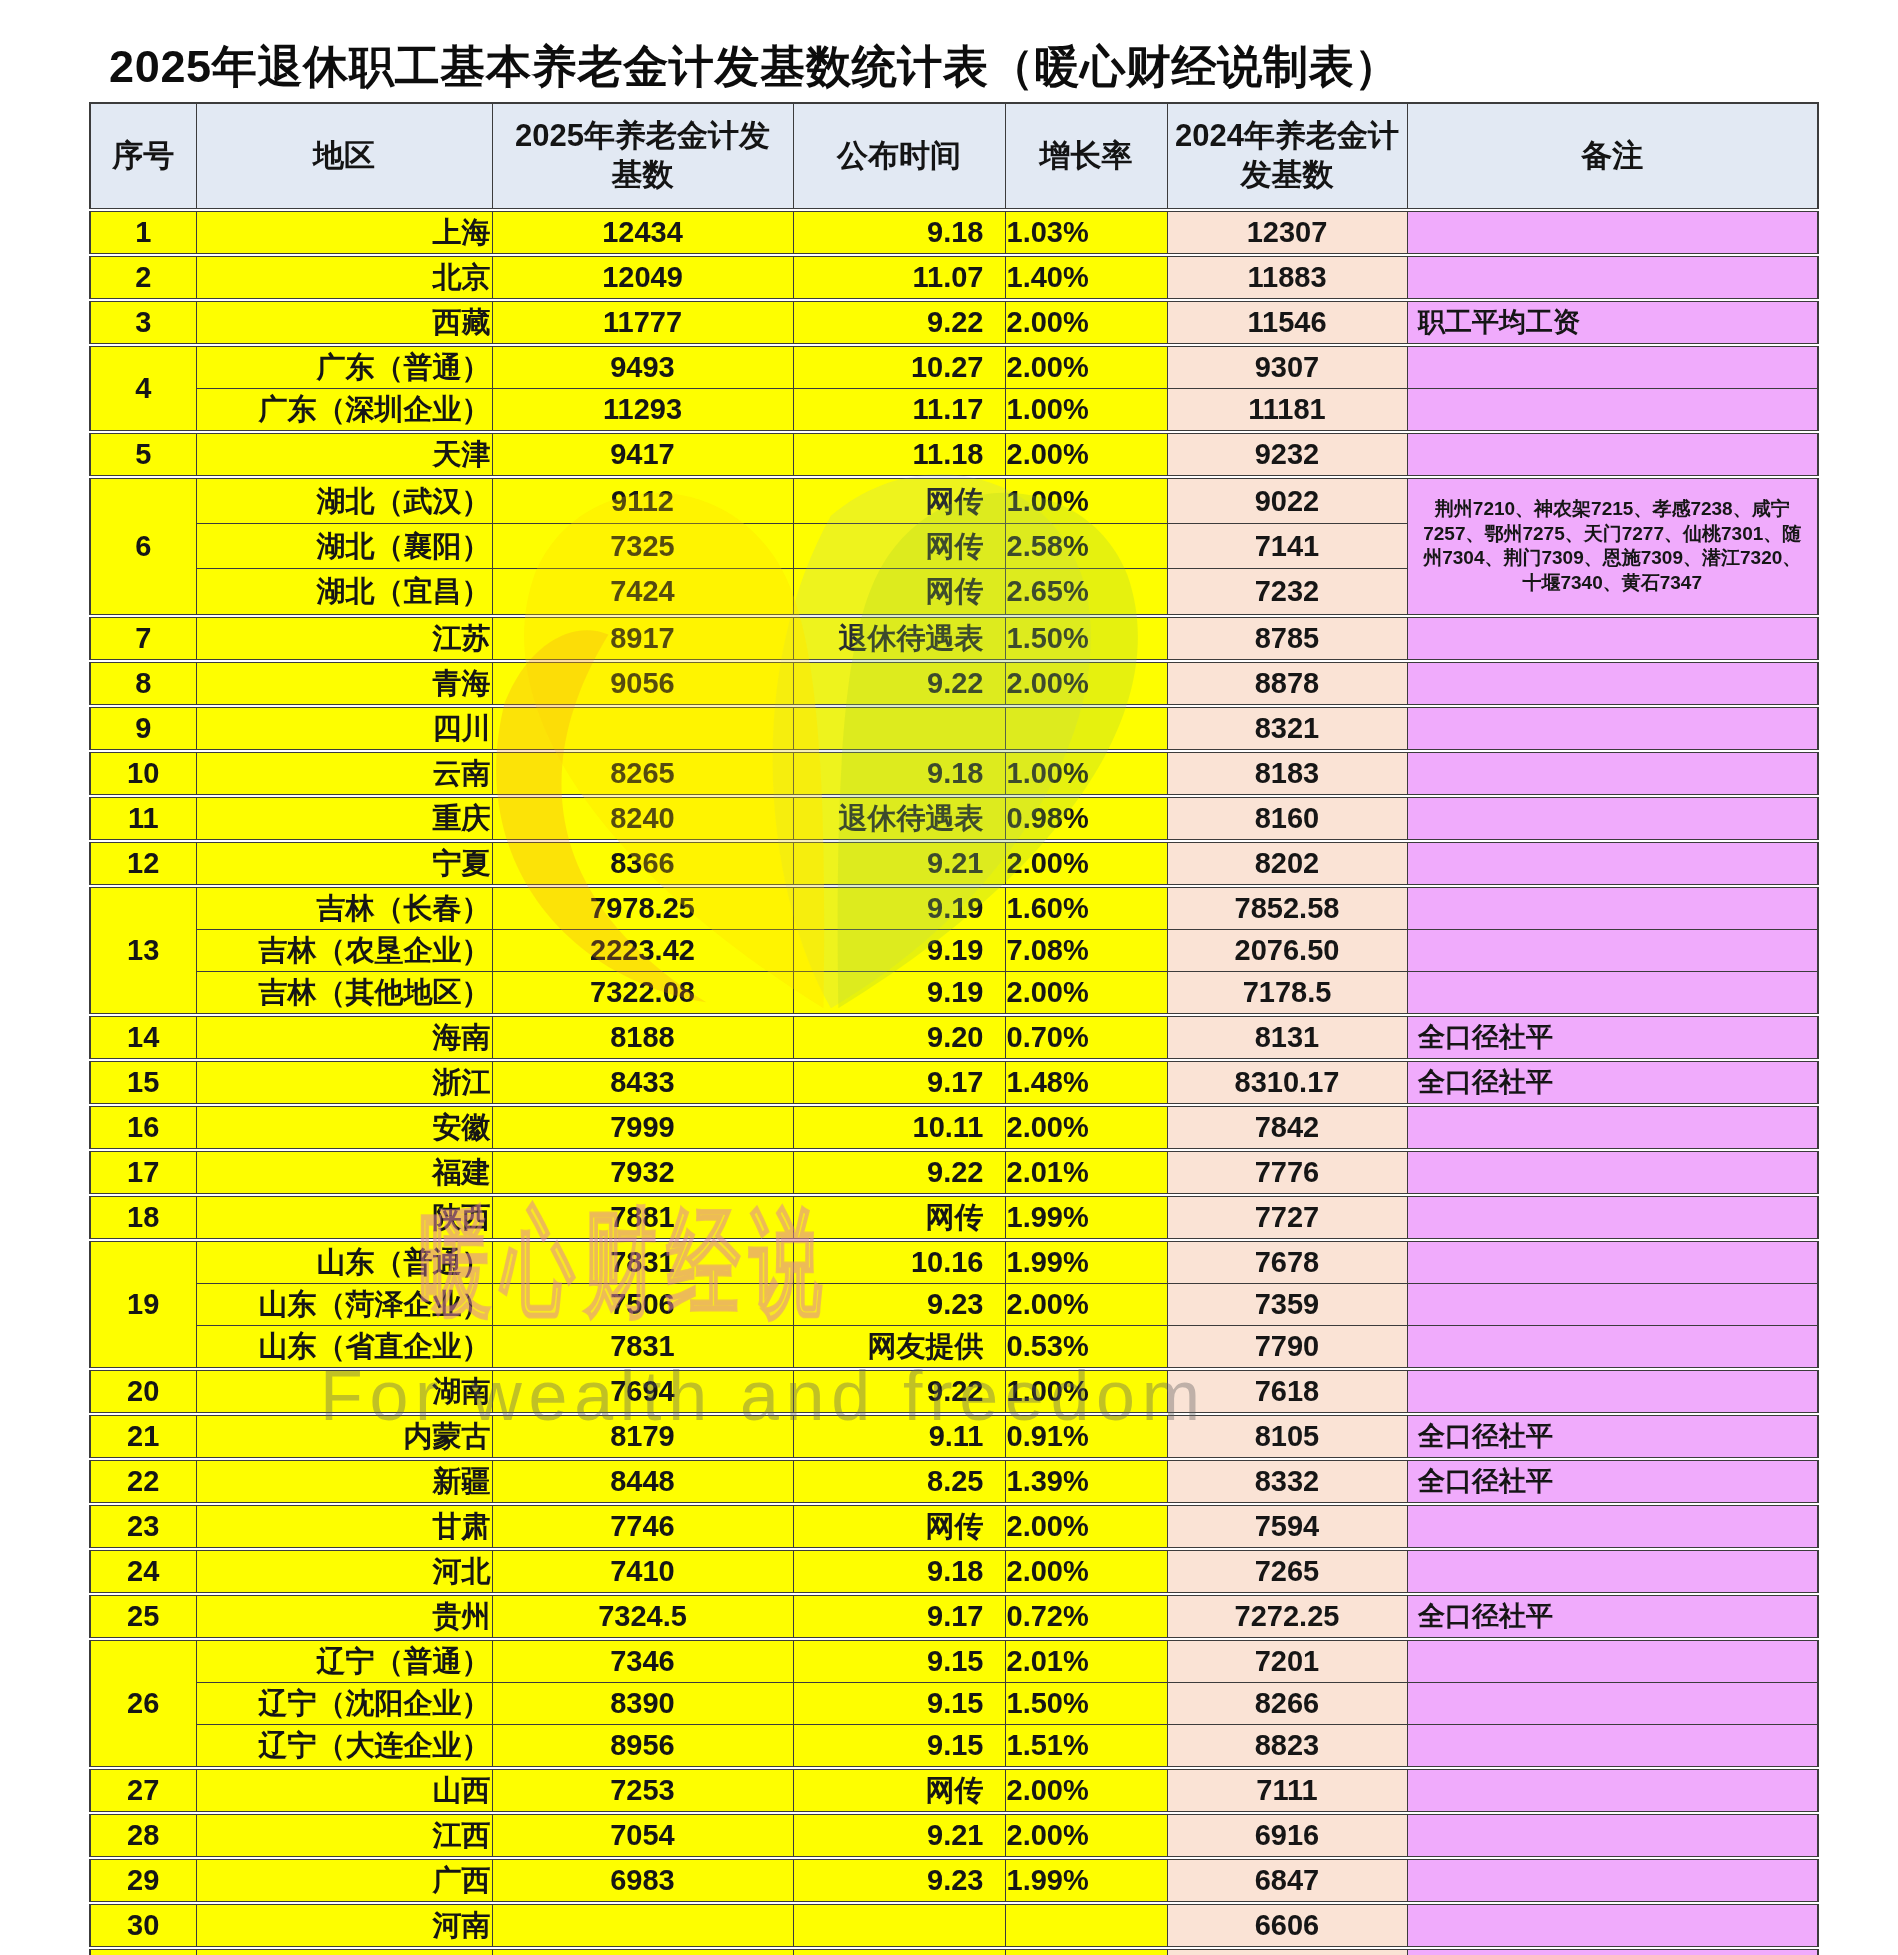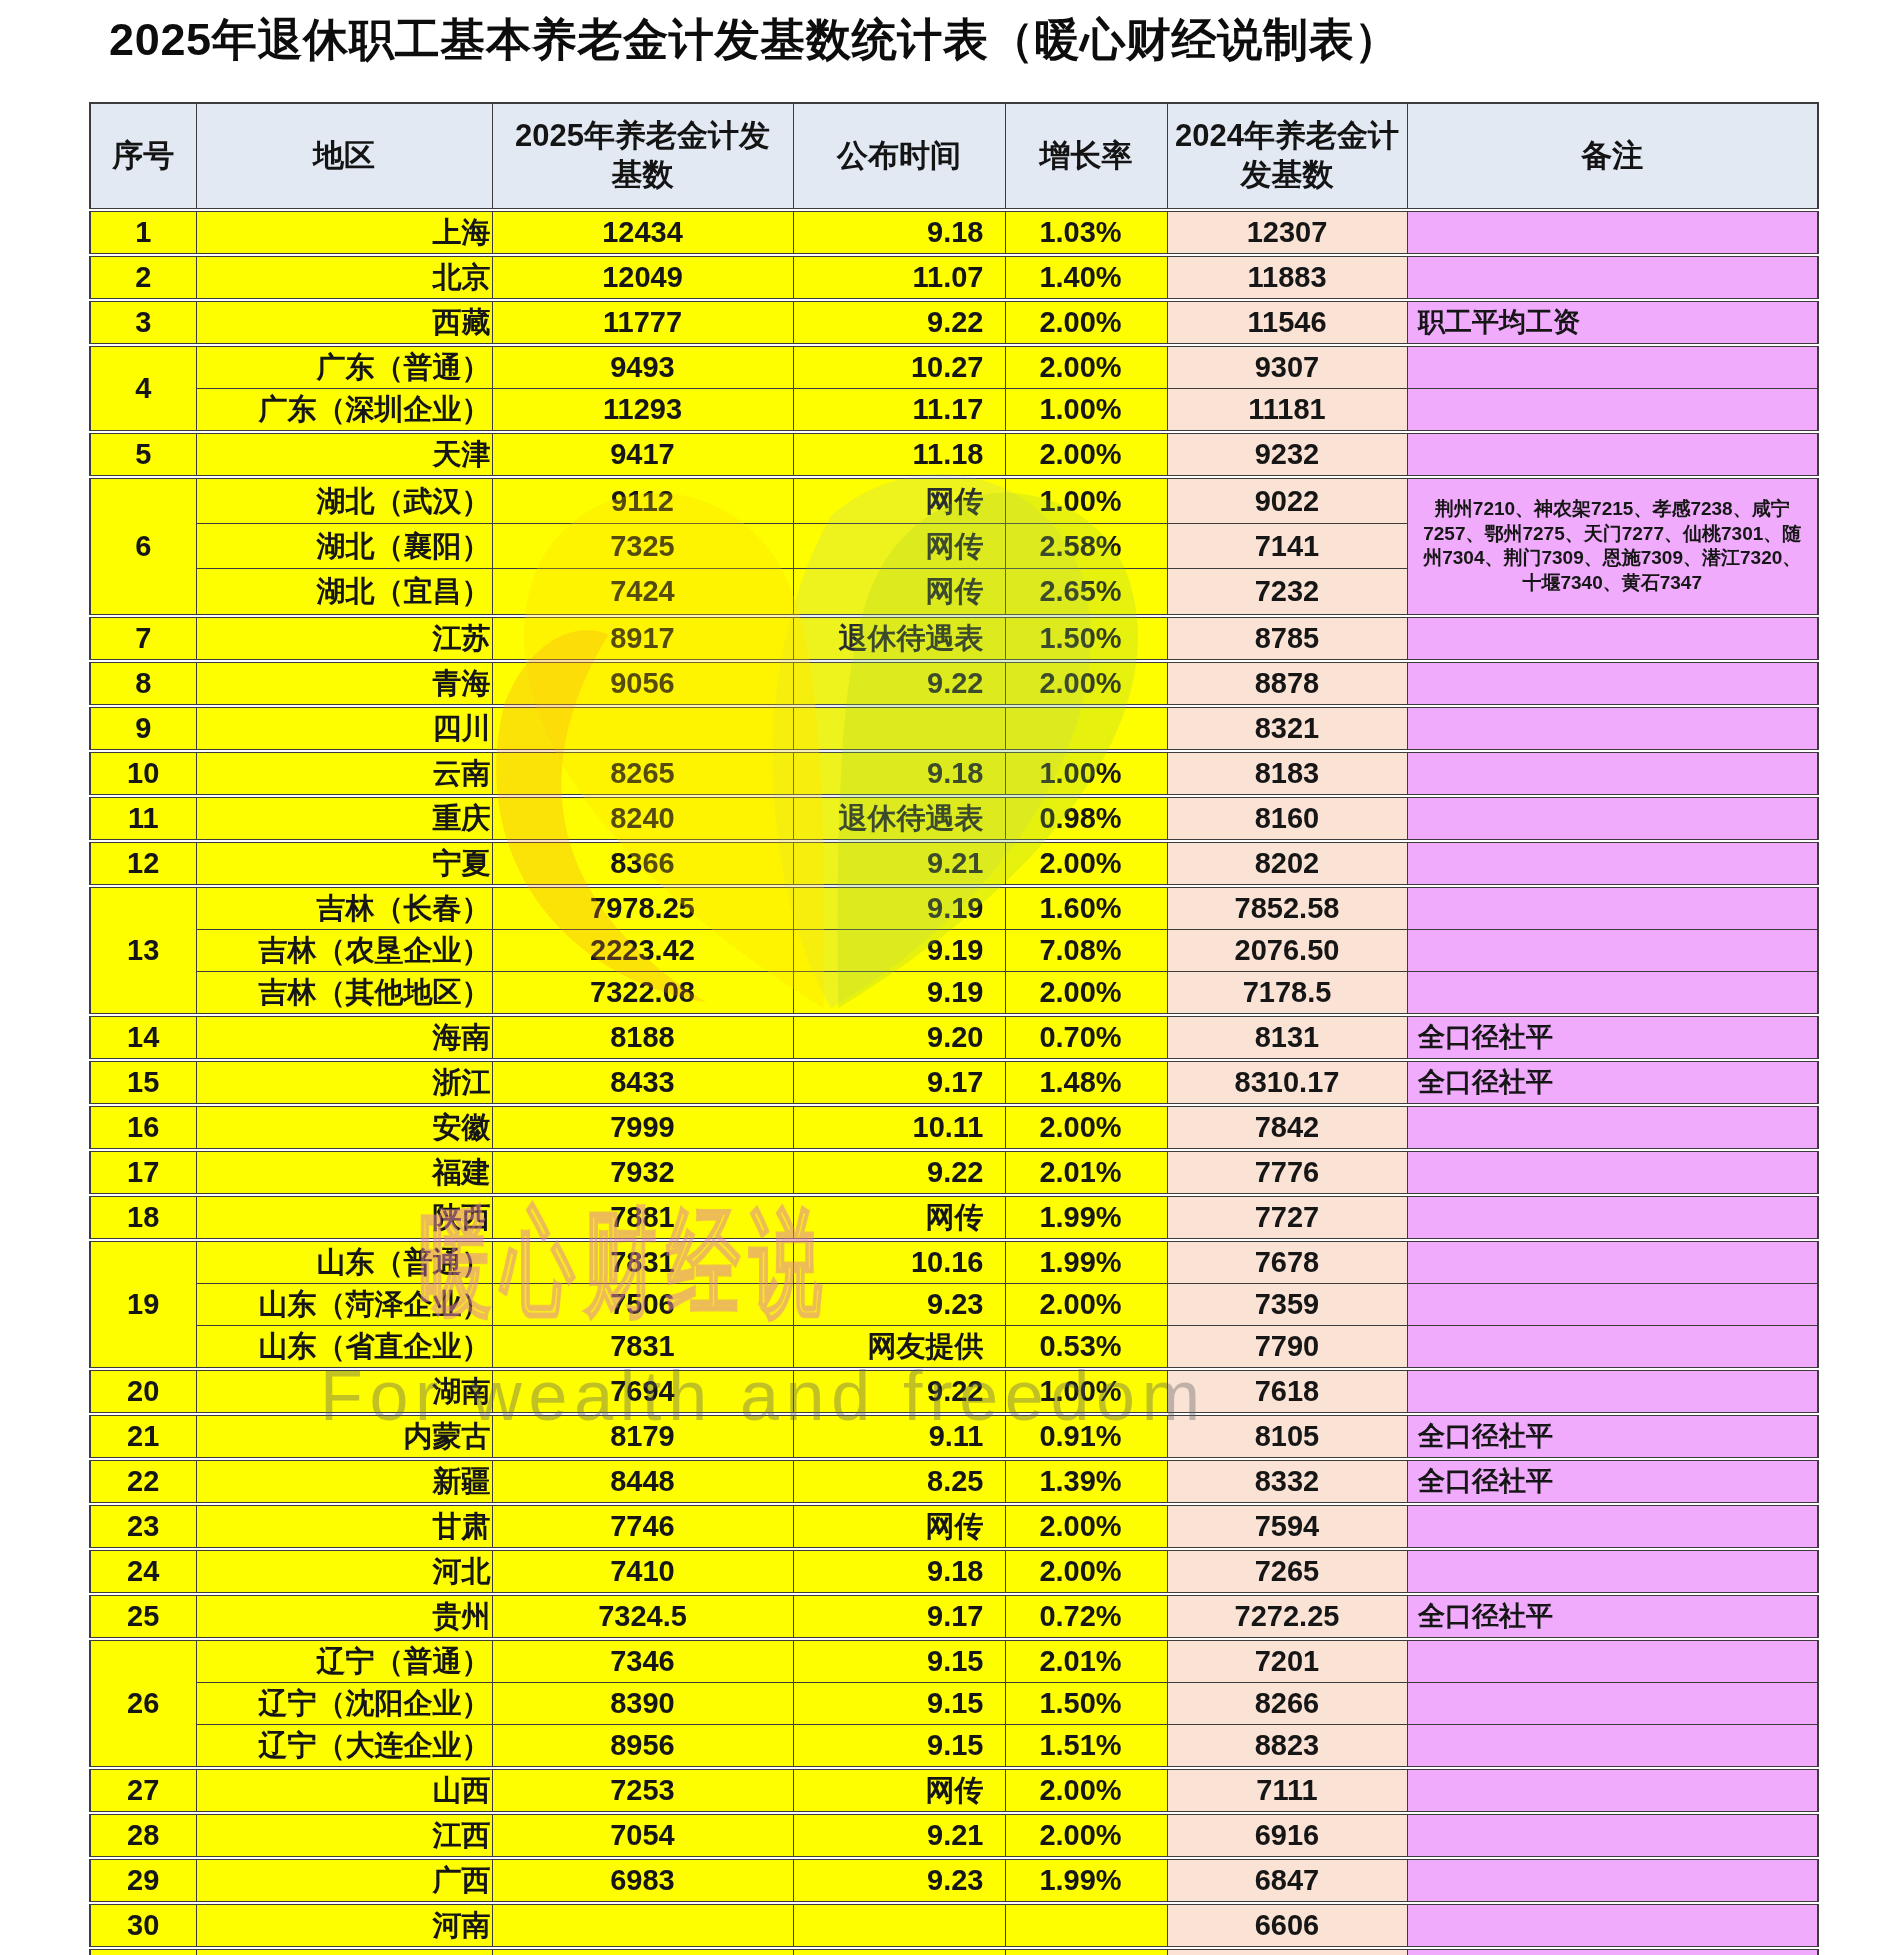--- a/index.html
+++ b/index.html
@@ -1,21 +1,21 @@
 <!DOCTYPE html>
 <html style="font-size:12px"><head>
 <meta charset="utf-8">
 <style>
   html,body{margin:0;padding:0;}
   body{
     width:1899px;height:1955px;position:relative;background:#ffffff;
     font-family:"Liberation Sans","DejaVu Sans",sans-serif;overflow:hidden;
   }
   .title{
-    position:absolute;top:10px;left:0;width:1509px;text-align:center;
+    position:absolute;top:37px;left:0;width:1509px;text-align:center;
     font-size:45px;font-weight:700;color:#0d0d0d;letter-spacing:0.7px;white-space:nowrap;
   }
   table.pension{
     position:absolute;left:89px;top:102px;width:1728px;
     border-collapse:collapse;table-layout:fixed;
     border:2.2px solid #3c3c3c;
   }
   th,td{border:1.5px solid #3c3c3c;overflow:hidden;}
   th{
     background:#e2e9f3;font-size:31px;font-weight:700;color:#141414;
@@ -24,21 +24,21 @@
   td{
     background:#fefe00;height:39px;line-height:39px;font-size:29px;
     font-weight:700;color:#161616;white-space:nowrap;
   }
   tr.grp > td{border-top:4.5px double #3c3c3c;}
   tr.sub > td{border-top:1.5px solid #3c3c3c;}
   td.c-no{text-align:center;}
   td.c-region{text-align:right;padding-left:12px;}
   td.c-b25{text-align:center;margin-left:25px;}
   td.c-date{text-align:right;padding-right:21px;margin-left:41px;}
-  td.c-rate{text-align:center;padding-right:12px;}
+  td.c-rate{text-align:left;padding-right:12px;}
   td.c-b24{background:#fae3d5;text-align:center;margin-left:24px;}
   td.c-note{background:#f0abfc;text-align:left;padding-left:10.4px;font-size:27px;}
   td.note-long{
     white-space:normal;font-size:19px;line-height:1.3;text-align:center;
     padding:18px 9px;font-weight:700;
   }
   .wm{position:absolute;pointer-events:none;}
   #wm-logo{left:386px;top:412px;width:875px;height:623px;opacity:.5;}
   #wm-cn{
     left:419px;top:1185px;font-size:117px;font-weight:700;letter-spacing:16.3px;

